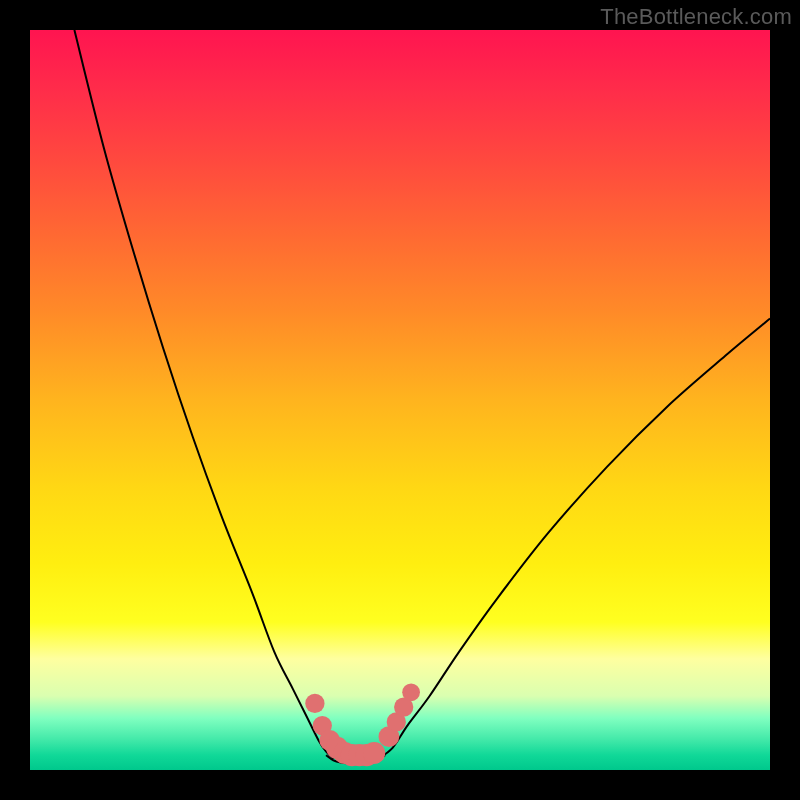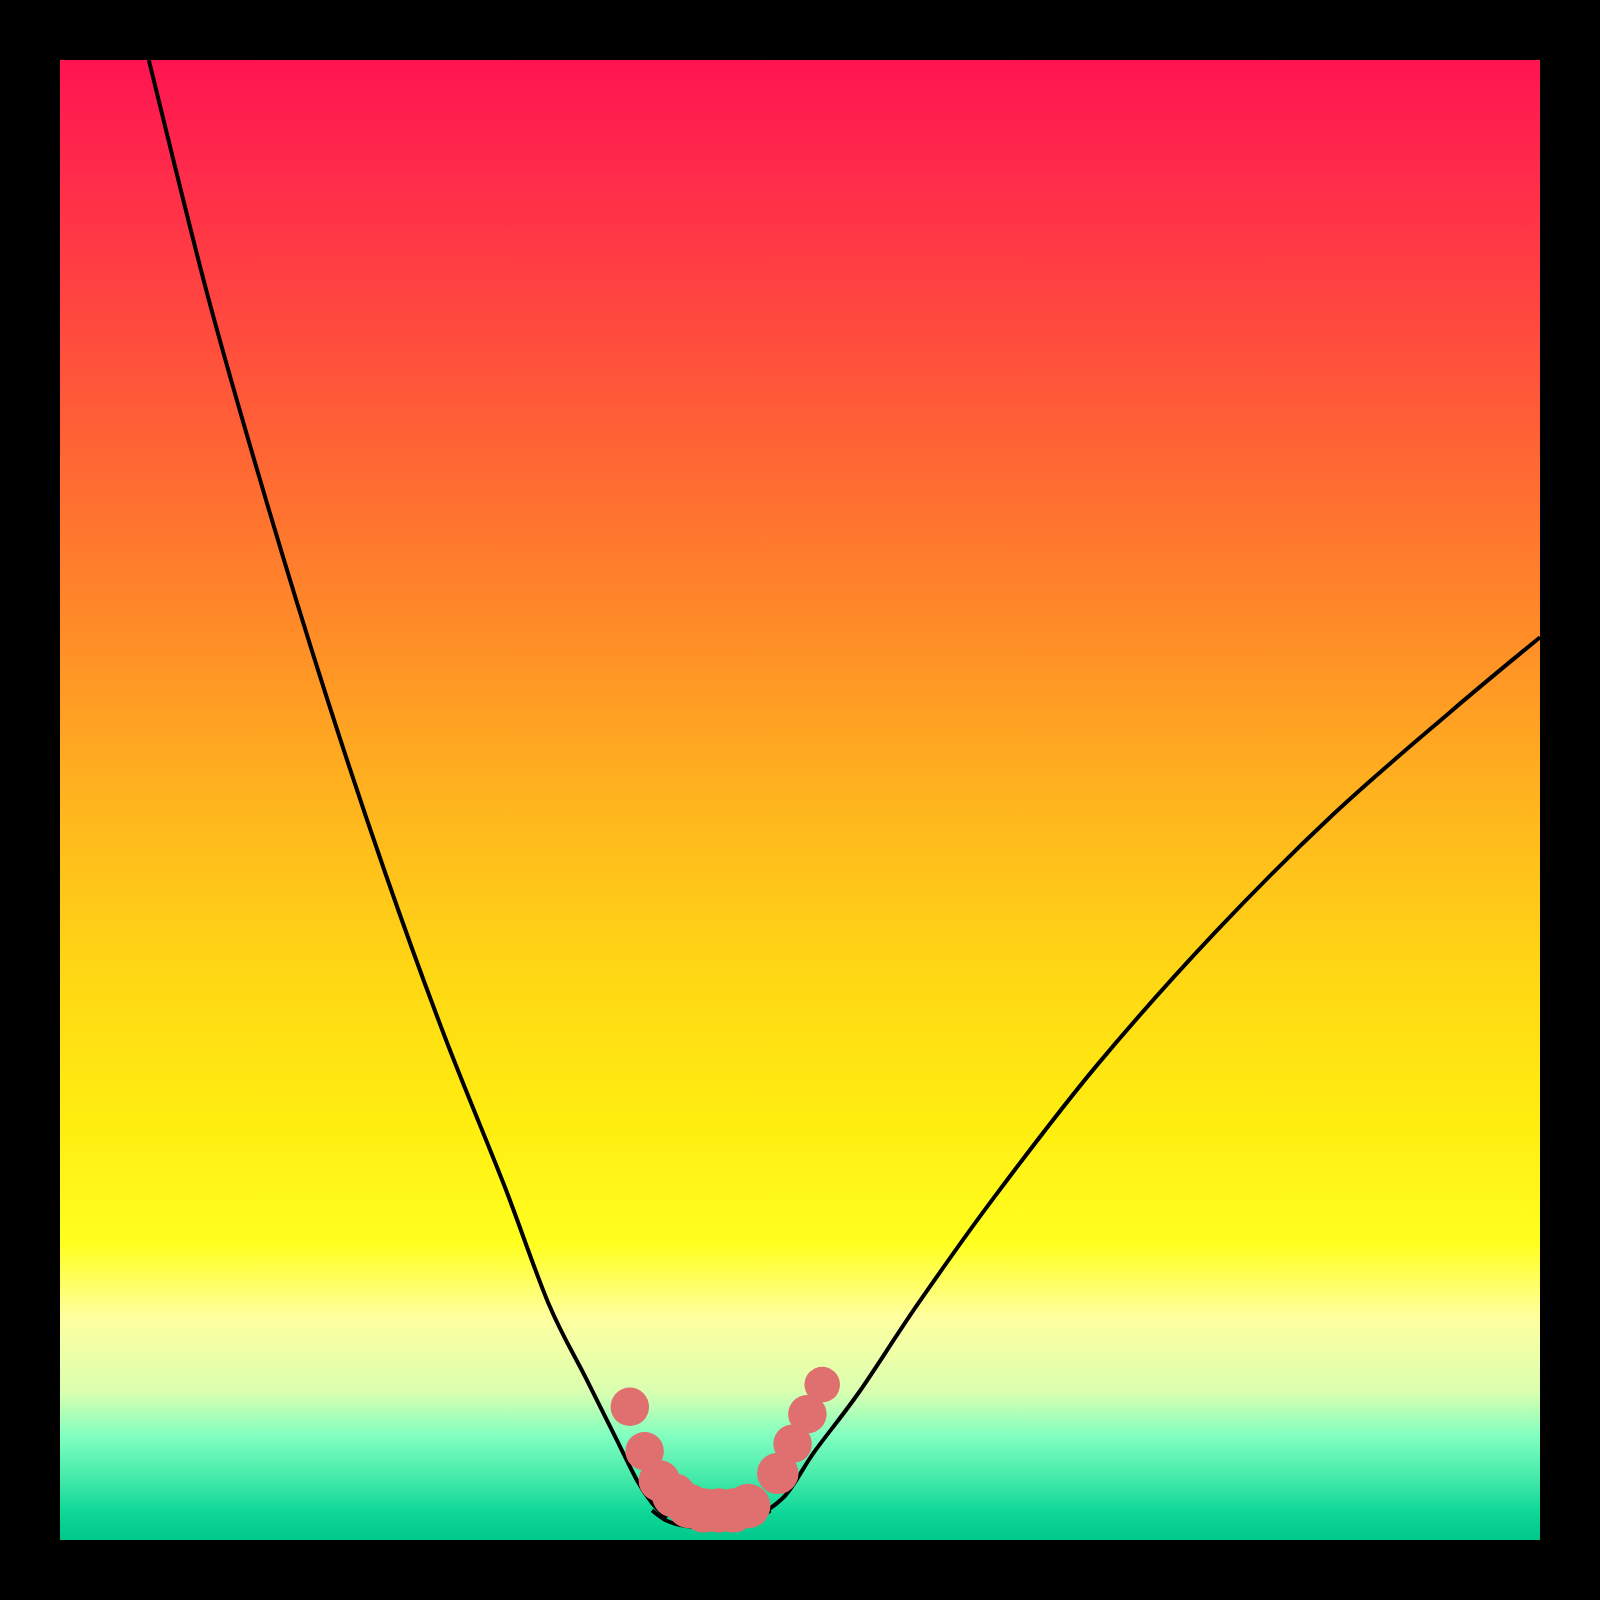--- a/index.html
+++ b/index.html
@@ -86,13 +86,14 @@
           <circle cx="329.3" cy="725.2" r="11.1" class="marker"></circle>
           <circle cx="336.7" cy="725.2" r="11.1" class="marker"></circle>
           <circle cx="344.1" cy="722.98" r="11.1" class="marker"></circle>
           <circle cx="358.9" cy="706.7" r="10.36" class="marker"></circle>
           <circle cx="366.3" cy="691.9" r="9.620000000000001" class="marker"></circle>
           <circle cx="373.7" cy="677.1" r="9.620000000000001" class="marker"></circle>
           <circle cx="381.1" cy="662.3" r="8.88" class="marker"></circle>
         </g>
     </svg>
   </div>
+  <div class="watermark">TheBottleneck.com</div>
 </div>
 
 </body></html>

